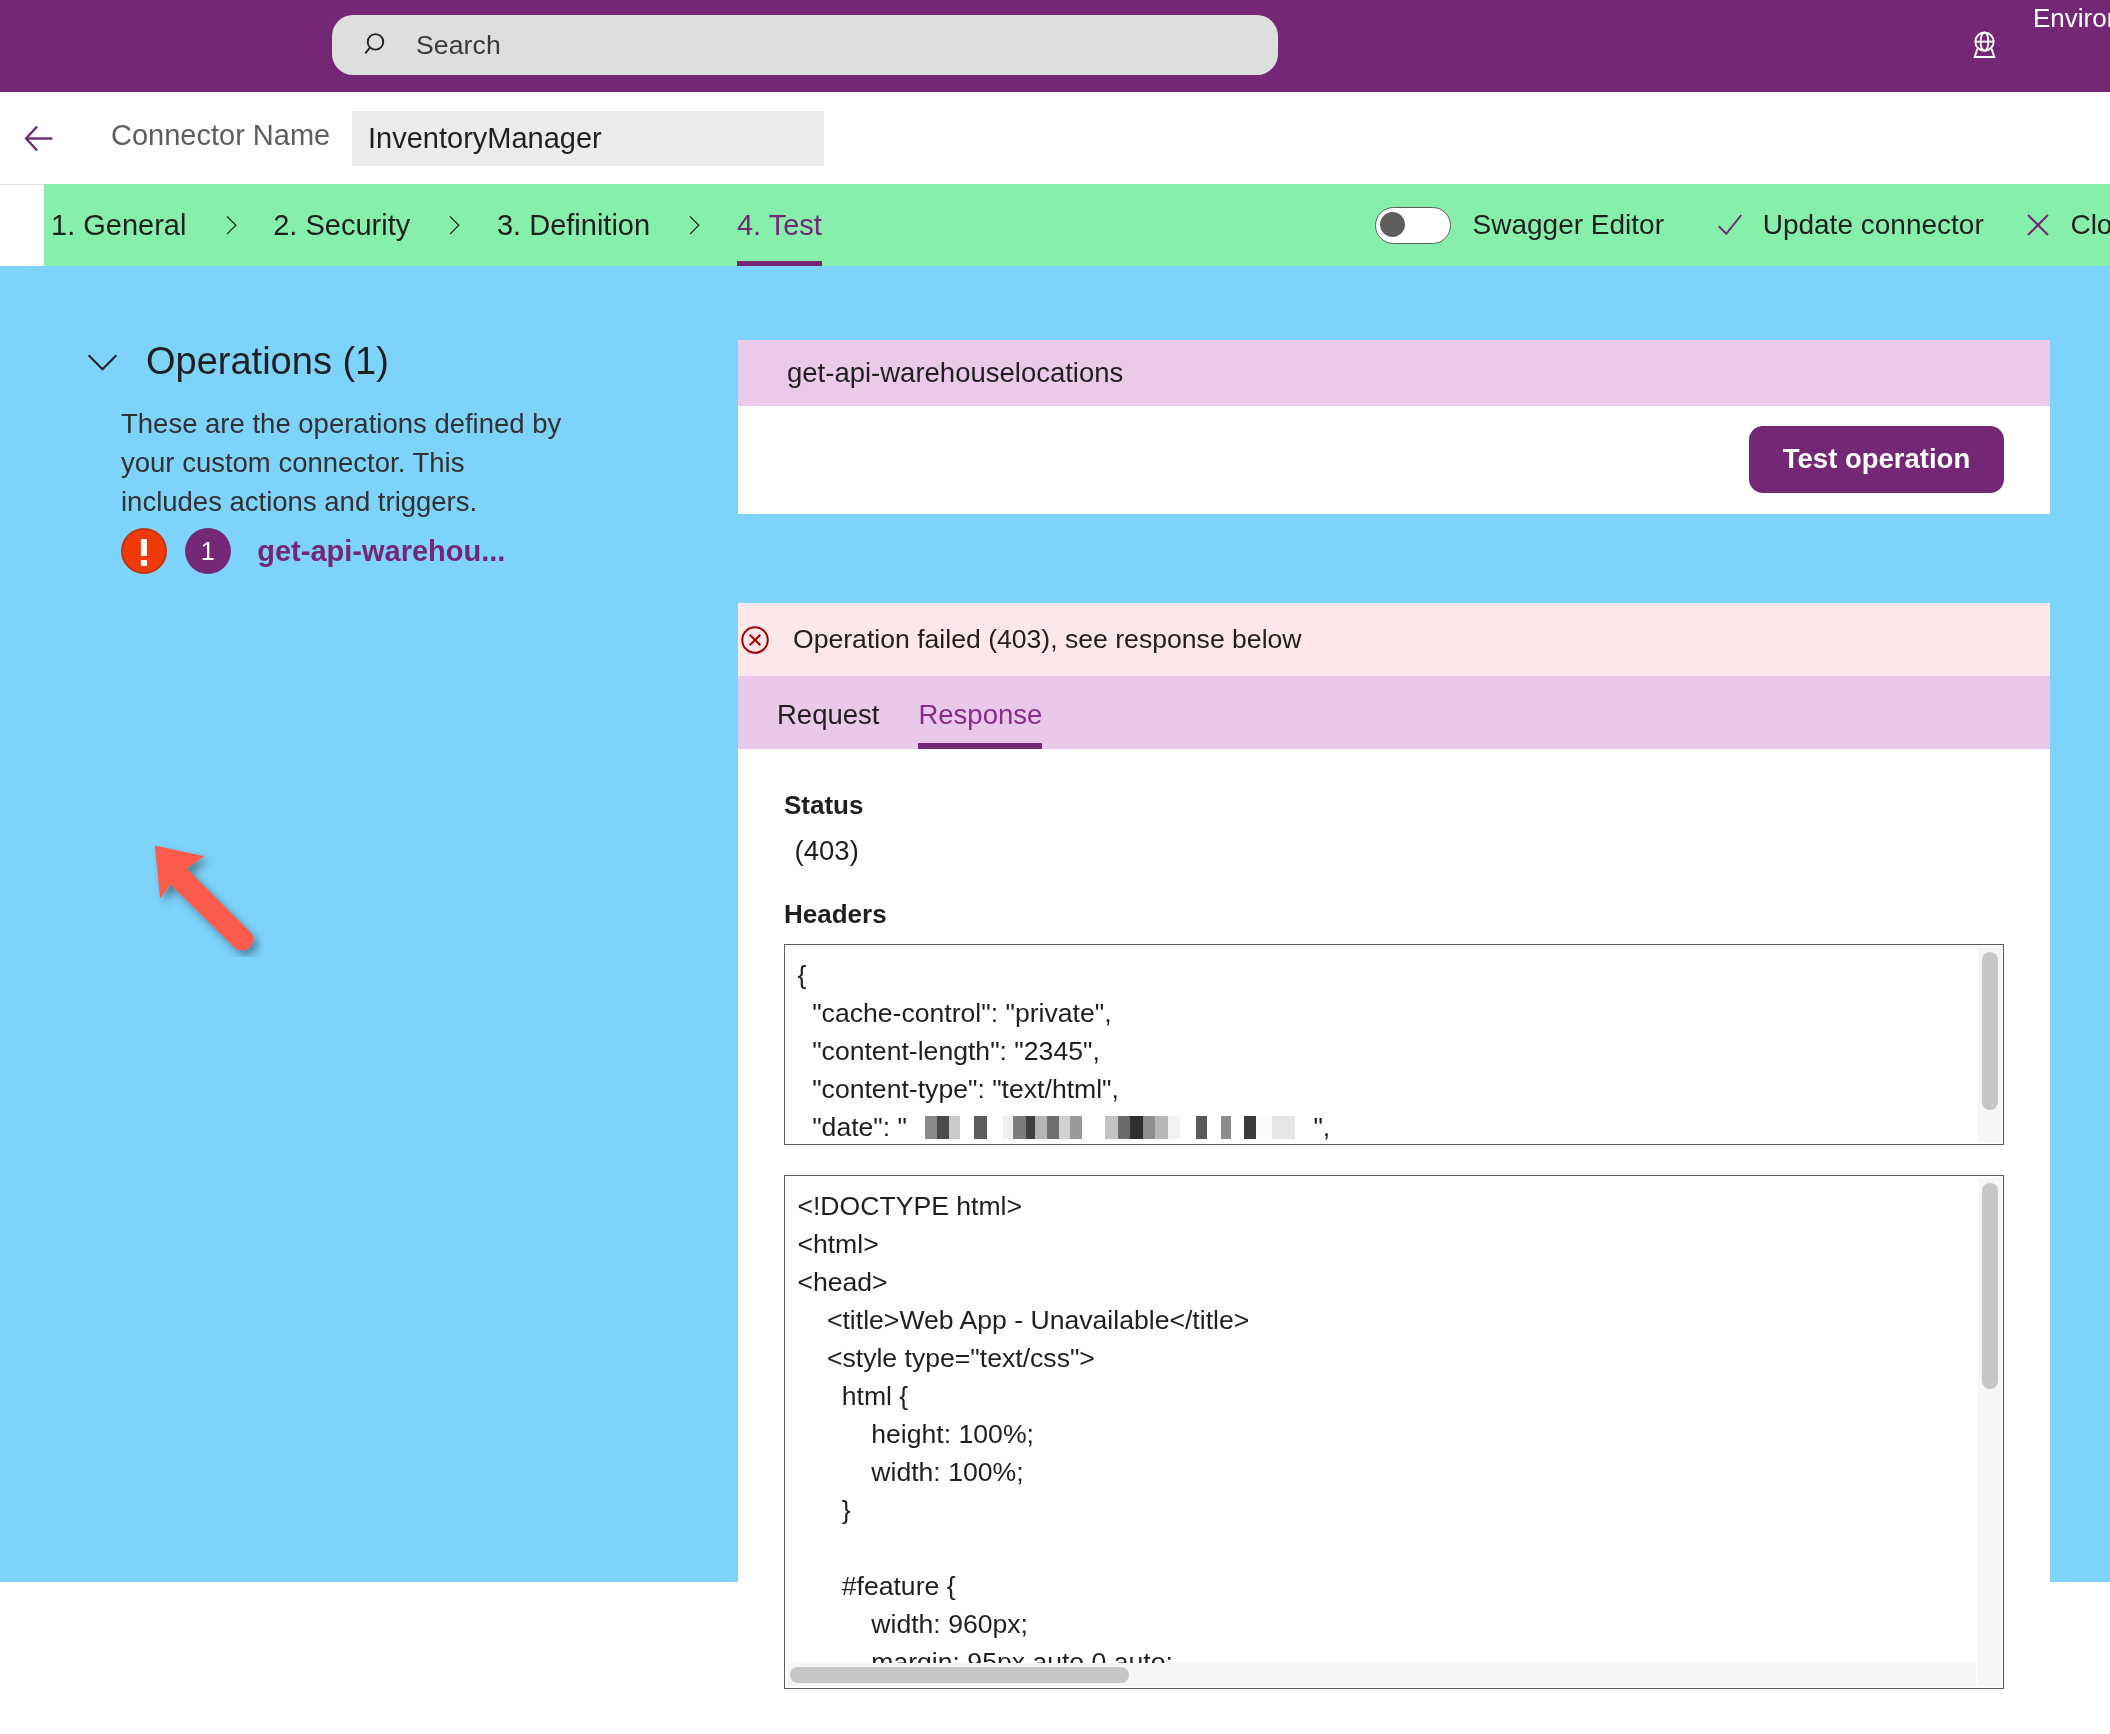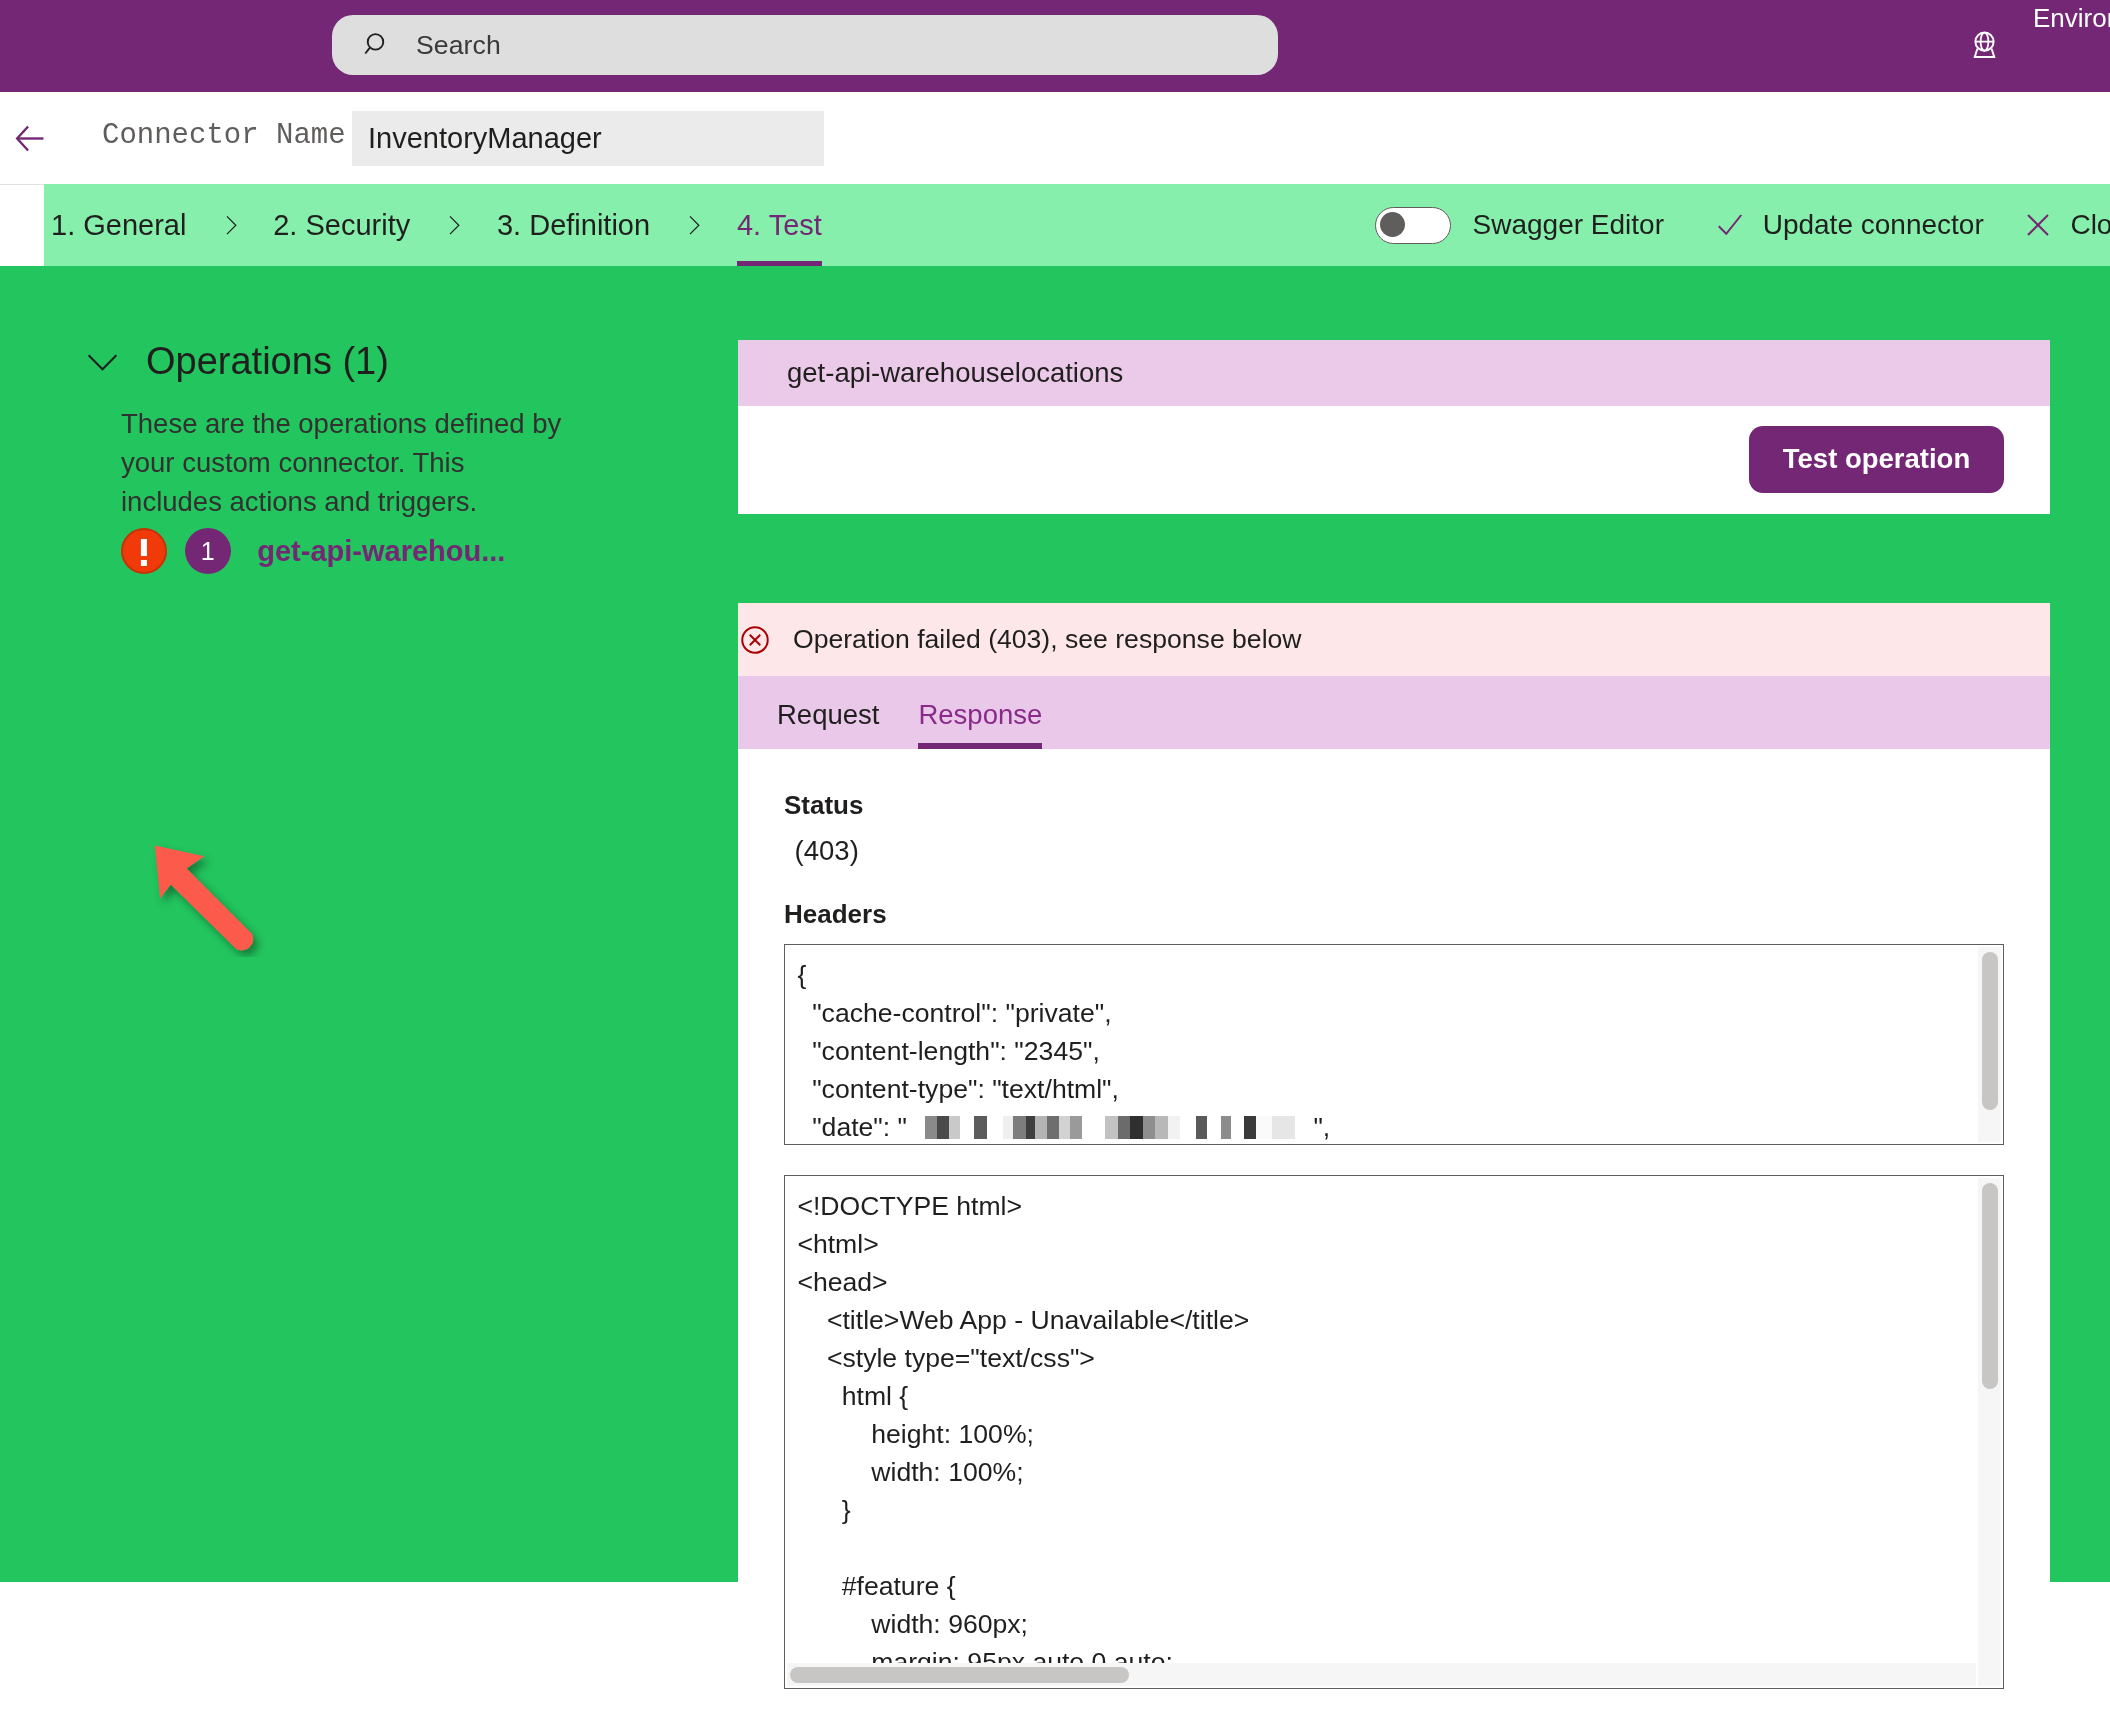--- a/index.html
+++ b/index.html
@@ -55,24 +55,23 @@
     position: absolute;
     left: 2033px; top: 2.7px;
     font-size: 26px;
     color: #ffffff;
     white-space: nowrap;
   }
 
   
   .namerow {
     position: absolute;
-    left: 4px; top: 92px;
+    left: 13px; top: 92px;
     width: 1934px; height: 92px;
     background: #ffffff;
-    font-family: Liberation Mono, monospace;
   }
   .back-arrow {
     position: absolute;
     left: 7px; top: 26px;
     width: 41px; height: 41px;
     cursor: pointer;
   }
   .name-label {
     position: absolute;
     left: 98px; top: 26.6px;
@@ -183,21 +182,21 @@
   }
   .act:last-child { margin-right: 0; }
   .act .ico { width: 30px; height: 30px; flex: 0 0 auto; margin-right: 17.7px; }
   .act .txt { font-size: 28px; color: #201f1e; }
 
   
   .content {
     position: absolute;
     left: 0; top: 266px;
     width: 2110px; height: 1316px;
-    background: #22c55e;
+    background: #7dd3fc;
   }
 
   
   .sidebar {
     position: absolute;
     left: 0; top: 0;
     width: 736px;
   }
   .ops-header {
     position: absolute;

